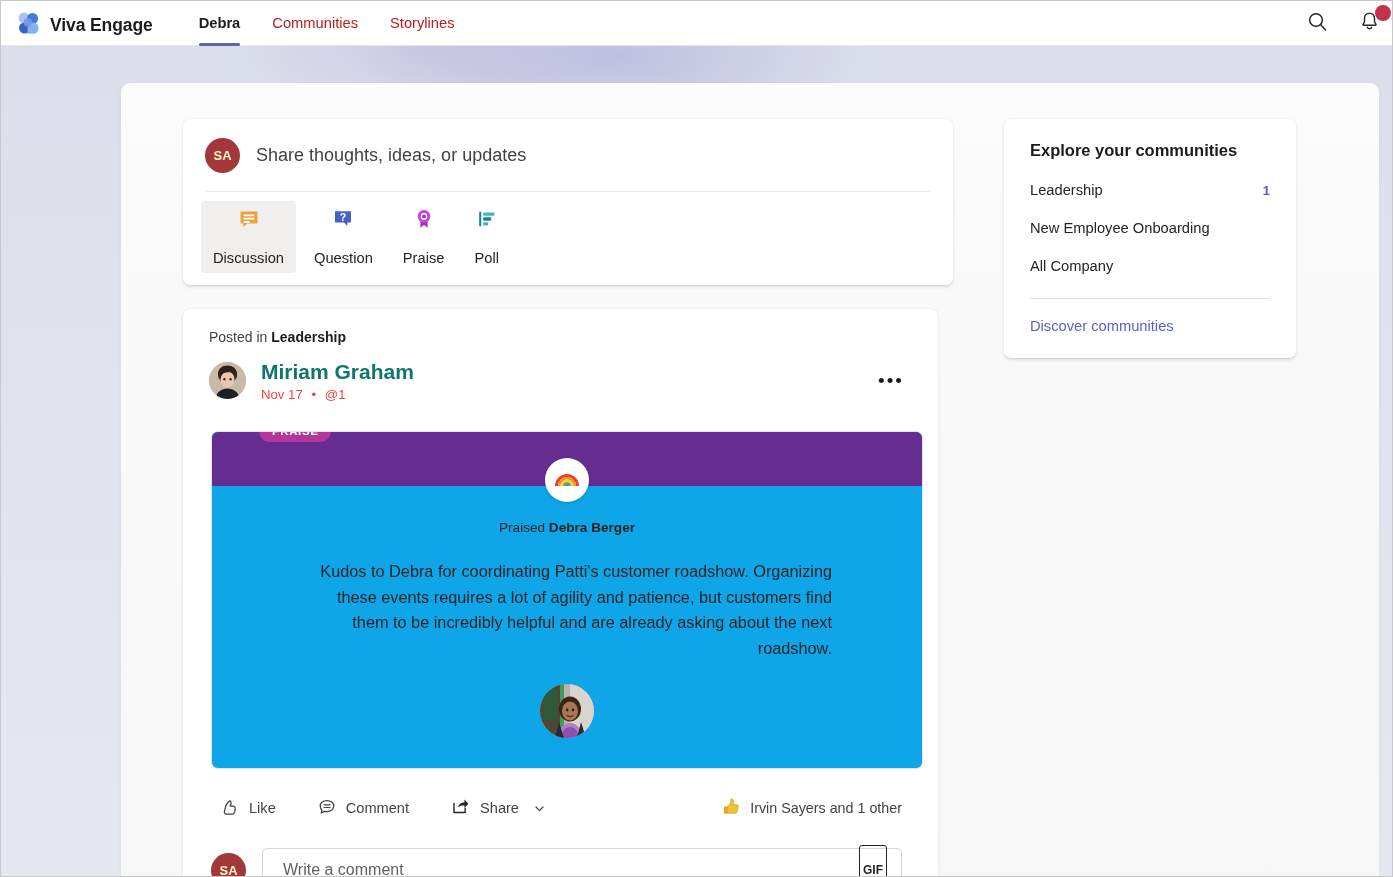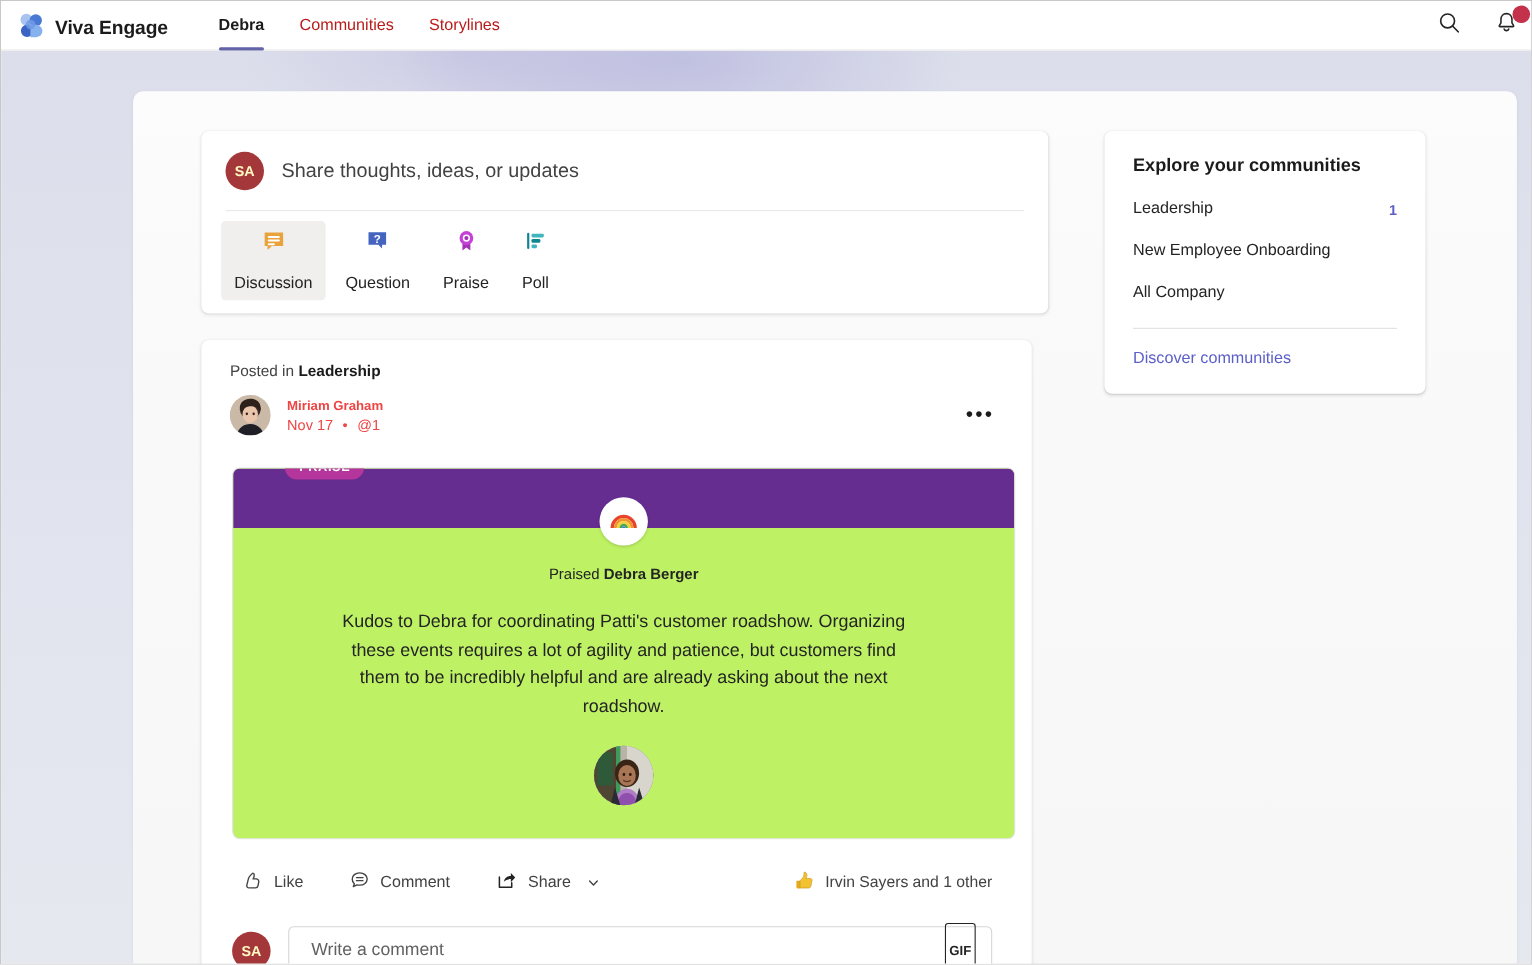--- a/index.html
+++ b/index.html
@@ -117,34 +117,34 @@
   
   .post { width: 755px; margin-top: 24px; padding: 20px 18px 0 26px; position: relative; }
   .posted-in { font-size: 14px; color: #424242; margin-bottom: 14px; }
   .posted-in b { color: #1b1b1b; font-weight: bold; }
   .post-head { display: flex; align-items: center; }
   .post-avatar {
     width: 37px; height: 37px; border-radius: 50%;
     overflow: hidden; flex: none; background: #d8ccc2;
   }
   .post-meta { margin-left: 15px; }
-  .post-author { font-size: 12px; font-weight: bold; color: #ef4444; line-height: 1.25; }
+  .post-author { font-size: 21px; font-weight: bold; color: #0f766e; line-height: 1.25; }
   .post-sub { font-size: 13.2px; color: #ef4444; margin-top: 2px; }
   .post-sub .dot { margin: 0 5px; }
   .more-btn {
     margin-left: auto; margin-right: 14px;
     font-size: 19px; color: #1b1b1b; letter-spacing: 2px;
     cursor: pointer; line-height: 1; padding: 4px 2px;
   }
 
   
   .praise-wrap { position: relative; margin-top: 29px; margin-left: 2px; width: 712px; }
   .praise-card {
     border: 1px solid #e3e3e3; border-radius: 7px;
-    background: #bef264; overflow: hidden;
+    background: #0ea5e9; overflow: hidden;
   }
   .praise-band {
     height: 54px; background: #662d91; position: relative;
   }
   .praise-badge {
     position: absolute; top: -12px; left: 47px;
     background: #b4359c; color: #ffffff;
     font-size: 11.5px; font-weight: bold; letter-spacing: 0.6px;
     padding: 5px 13px 5px 13px; border-radius: 12px;
     z-index: 3;
@@ -156,21 +156,21 @@
     box-shadow: 0 1px 3px rgba(0,0,0,0.18);
     display: flex; align-items: center; justify-content: center;
     z-index: 4;
   }
   .praise-body { padding: 34px 0 30px 0; text-align: center; }
   .praised-line { font-size: 13.6px; color: #242424; }
   .praised-line b { font-weight: bold; }
   .praise-text {
     margin: 24px auto 0 auto;
     width: 530px;
-    text-align: center;
+    text-align: right;
     font-size: 16.3px; line-height: 25.5px; color: #242424;
   }
   .praise-photo {
     width: 54px; height: 54px; border-radius: 50%;
     margin: 23px auto 0 auto; overflow: hidden;
     background: #6f5d86;
   }
 
   
   .actions {

